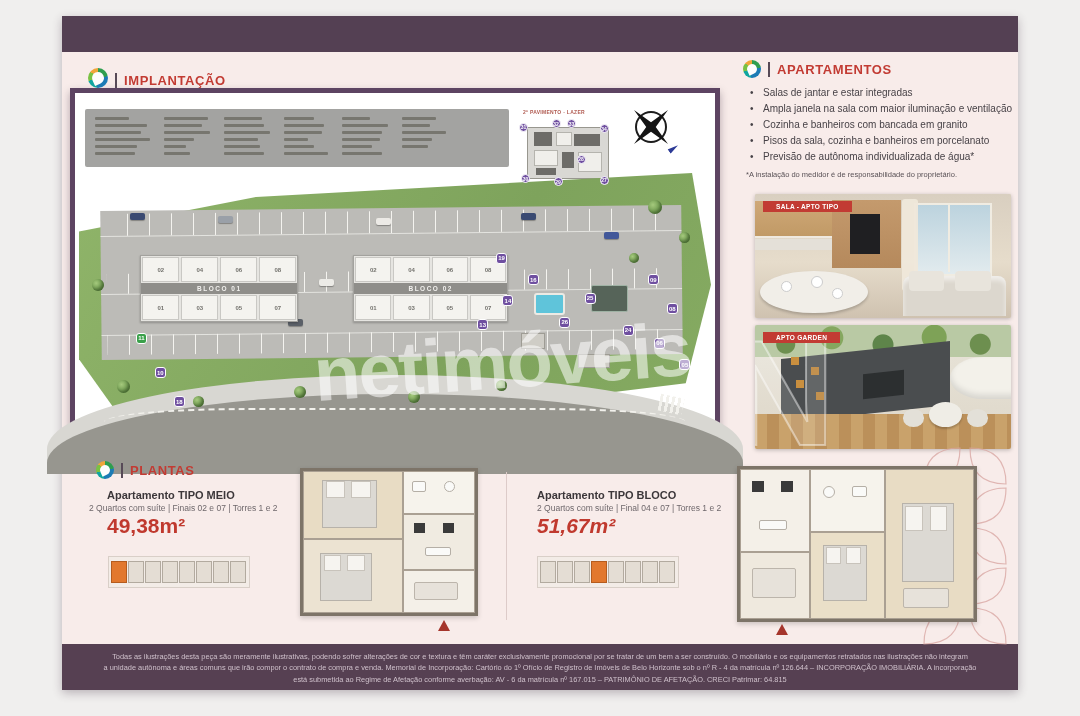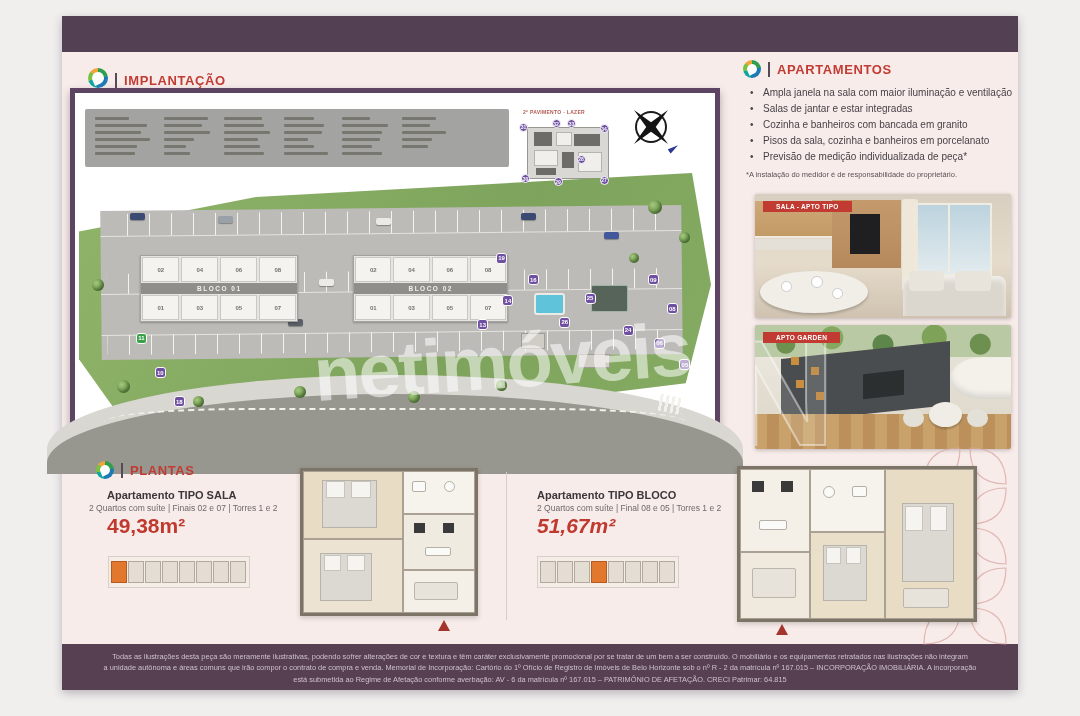--- a/index.html
+++ b/index.html
@@ -290,25 +290,25 @@
     <div class="watermark">netimóveis</div>
 
     <div class="section-header" style="left:681px;top:44px;">
       <span class="logo sm"></span>
       <span class="hdr-divider"></span>
       <span class="hdr-title">APARTAMENTOS</span>
     </div>
 
     <div class="features">
       <ul id="bullet-list">
+          <li>Salas de jantar e estar integradas</li>
           <li>Ampla janela na sala com maior iluminação e ventilação</li>
-          <li>Salas de jantar e estar integradas</li>
           <li>Cozinha e banheiros com bancada em granito</li>
           <li>Pisos da sala, cozinha e banheiros em porcelanato</li>
-          <li>Previsão de medição individualizada de peça*</li>
+          <li>Previsão de autônoma individualizada de água*</li>
         </ul>
       <div class="footnote">*A instalação do medidor é de responsabilidade do proprietário.</div>
     </div>
 
     <div class="photo" style="left:693px;top:178px;">
       <span class="photo-tag">SALA - APTO TIPO</span>
       <div class="ph" style="inset:0;background:linear-gradient(180deg,#d9cfc0 0%,#e6dccb 55%,#cfc2b0 100%);"></div>
       <div class="ph" style="left:0;top:6%;width:30%;height:28%;background:linear-gradient(180deg,#cfa878,#c19a66);border-bottom:2px solid #efe9df;"></div>
       <div class="ph" style="left:0;top:36%;width:33%;height:9%;background:#e4e0d8;"></div>
       <div class="ph" style="left:30%;top:5%;width:27%;height:55%;background:linear-gradient(180deg,#c49a6d,#b5895c);"></div>
@@ -347,21 +347,21 @@
       <div class="ph" style="left:83%;top:68%;width:8%;height:14%;background:#e3e0d8;border-radius:50%;"></div>
       <span class="wm-initial">N</span>
     </div>
 
     <div class="section-header" style="left:34px;top:445px;">
       <span class="logo sm"></span>
       <span class="hdr-divider"></span>
       <span class="hdr-title">PLANTAS</span>
     </div>
 
-    <div class="unit-name" style="left:45px;top:473px;">Apartamento TIPO SALA</div>
+    <div class="unit-name" style="left:45px;top:473px;">Apartamento TIPO MEIO</div>
     <div class="unit-specs" style="left:27px;top:487px;">2 Quartos com suíte | Finais 02 e 07 | Torres 1 e 2</div>
     <div class="unit-area" style="left:45px;top:498px;">49,38m²</div>
     <div class="keyplan" style="left:46px;top:540px;">
         <span class="kcell hl"></span>
         <span class="kcell"></span>
         <span class="kcell"></span>
         <span class="kcell"></span>
         <span class="kcell"></span>
         <span class="kcell"></span>
         <span class="kcell"></span>
@@ -390,21 +390,21 @@
       </div>
       <div class="room" style="left:58%;top:70%;width:42%;height:30%;background:#f4f0e8;">
         <span class="sofa" style="left:14%;top:26%;width:60%;height:40%;"></span>
       </div>
     </div>
     <span class="entry-arrow" style="left:376px;top:604px;"></span>
 
     <div class="vdivider" style="left:444px;top:456px;height:148px;"></div>
 
     <div class="unit-name" style="left:475px;top:473px;">Apartamento TIPO BLOCO</div>
-    <div class="unit-specs" style="left:475px;top:487px;">2 Quartos com suíte | Final 08 e 05 | Torres 1 e 2</div>
+    <div class="unit-specs" style="left:475px;top:487px;">2 Quartos com suíte | Final 04 e 07 | Torres 1 e 2</div>
     <div class="unit-area" style="left:475px;top:498px;font-style:italic;">51,67m²</div>
     <div class="keyplan" style="left:475px;top:540px;">
         <span class="kcell"></span>
         <span class="kcell"></span>
         <span class="kcell"></span>
         <span class="kcell hl"></span>
         <span class="kcell"></span>
         <span class="kcell"></span>
         <span class="kcell"></span>
         <span class="kcell"></span>
@@ -449,17 +449,17 @@
         <span class="bed" style="left:18%;top:22%;width:58%;height:52%;"></span>
         <span class="pillow" style="left:22%;top:24%;width:18%;height:16%;"></span>
         <span class="pillow" style="left:50%;top:24%;width:18%;height:16%;"></span>
         <span class="sofa" style="left:20%;top:80%;width:50%;height:12%;"></span>
       </div>
     </div>
     <span class="entry-arrow" style="left:714px;top:608px;"></span>
 
     <div class="disclaimer">
       <div>Todas as ilustrações desta peça são meramente ilustrativas, podendo sofrer alterações de cor e textura e têm caráter exclusivamente promocional por se tratar de um bem a ser construído. O mobiliário e os equipamentos retratados nas ilustrações não integram</div>
-      <div>a unidade autônoma e áreas comuns que irão compor o contrato de compra e venda. Memorial de Incorporação: Cartório do 1º Ofício de Registro de Imóveis de Belo Horizonte sob o nº R - 2 da matrícula nº 167.015 – INCORPORAÇÃO IMOBILIÁRIA. A incorporação</div>
+      <div>a unidade autônoma e áreas comuns que irão compor o contrato de compra e venda. Memorial de Incorporação: Cartório do 1º Ofício de Registro de Imóveis de Belo Horizonte sob o nº R - 4 da matrícula nº 126.644 – INCORPORAÇÃO IMOBILIÁRIA. A incorporação</div>
       <div>está submetida ao Regime de Afetação conforme averbação: AV - 6 da matrícula nº 167.015 – PATRIMÔNIO DE AFETAÇÃO. CRECI Patrimar: 64.815</div>
     </div>
   </div>
 </div>
 
 </body></html>

